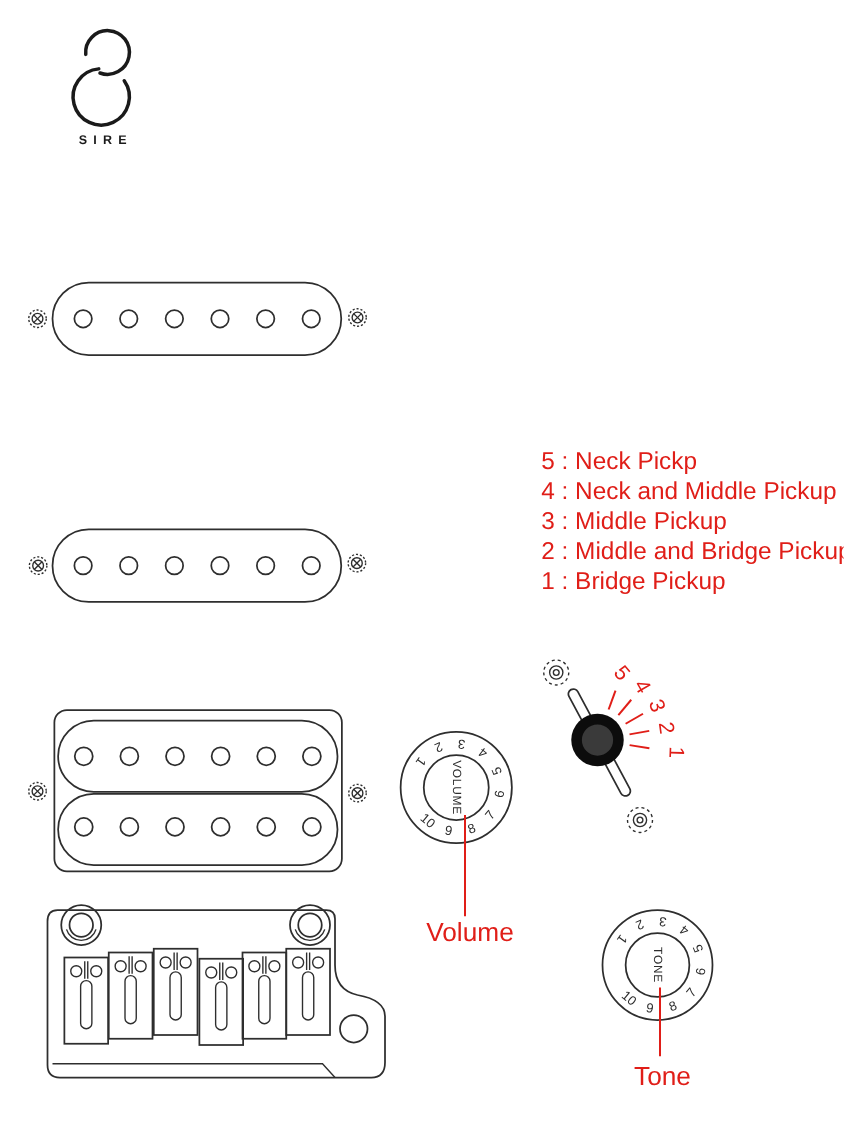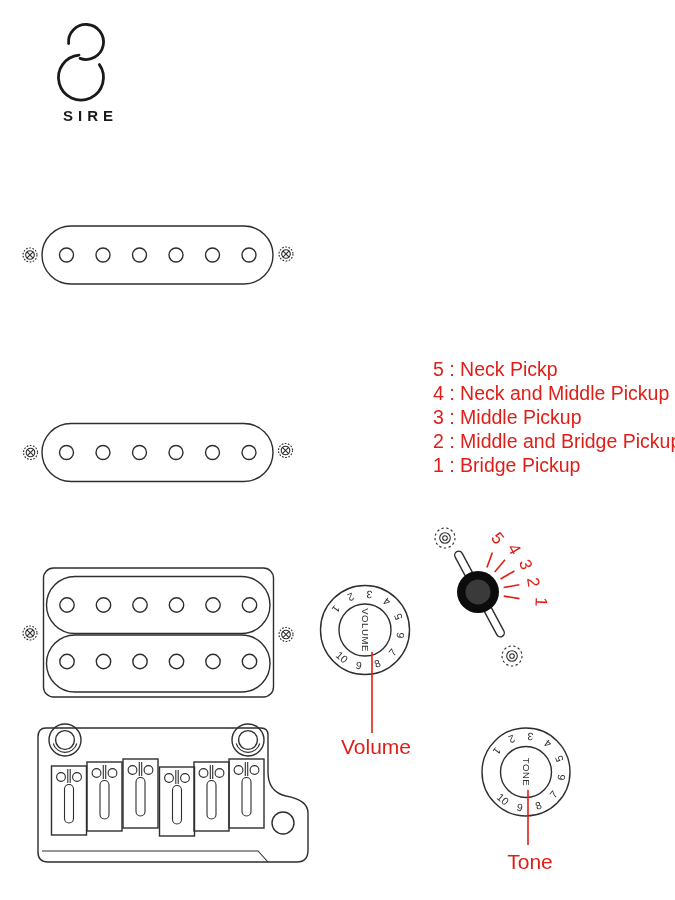--- a/index.html
+++ b/index.html
@@ -10,22 +10,22 @@
   }
   svg { position:absolute; left:0; top:0; }
   .ln   { fill:none; stroke:var(--line); stroke-width:1.4px; }
   .thin { fill:none; stroke:var(--line); stroke-width:1.1px; }
   .logo-ln { fill:none; stroke:var(--logo); stroke-width:2.8px; stroke-linecap:round; }
   .redln { stroke:var(--accent); stroke-width:1.6px; fill:none; }
   .knob-num { font-family:"Liberation Sans",sans-serif; font-size:10.5px; fill:#2e2e2e; }
   .knob-label { font-family:"Liberation Sans",sans-serif; font-size:9.5px; letter-spacing:0.6px; fill:#2e2e2e; }
   .sel-num { font-family:"Liberation Sans",sans-serif; font-size:17px; fill:var(--accent); }
   .brand-text {
-    position:absolute; left:59px; top:107px; width:52px; text-align:center;
-    font-size:15px; letter-spacing:5px; color:#1a1a1a; font-weight:bold;
+    position:absolute; left:59px; top:107px; width:52px; 
+    font-size:10px; letter-spacing:5px; color:#1a1a1a; font-weight:bold;
     padding-left:4px;
   }
   .legend {
     position:absolute; left:433px; top:357px; color:var(--accent);
     font-size:19.5px; line-height:24px; white-space:nowrap;
   }
   .caption {
     position:absolute; color:var(--accent); font-size:21px; width:90px; text-align:center;
   }
   .caption.volume { left:331px; top:735px; }

